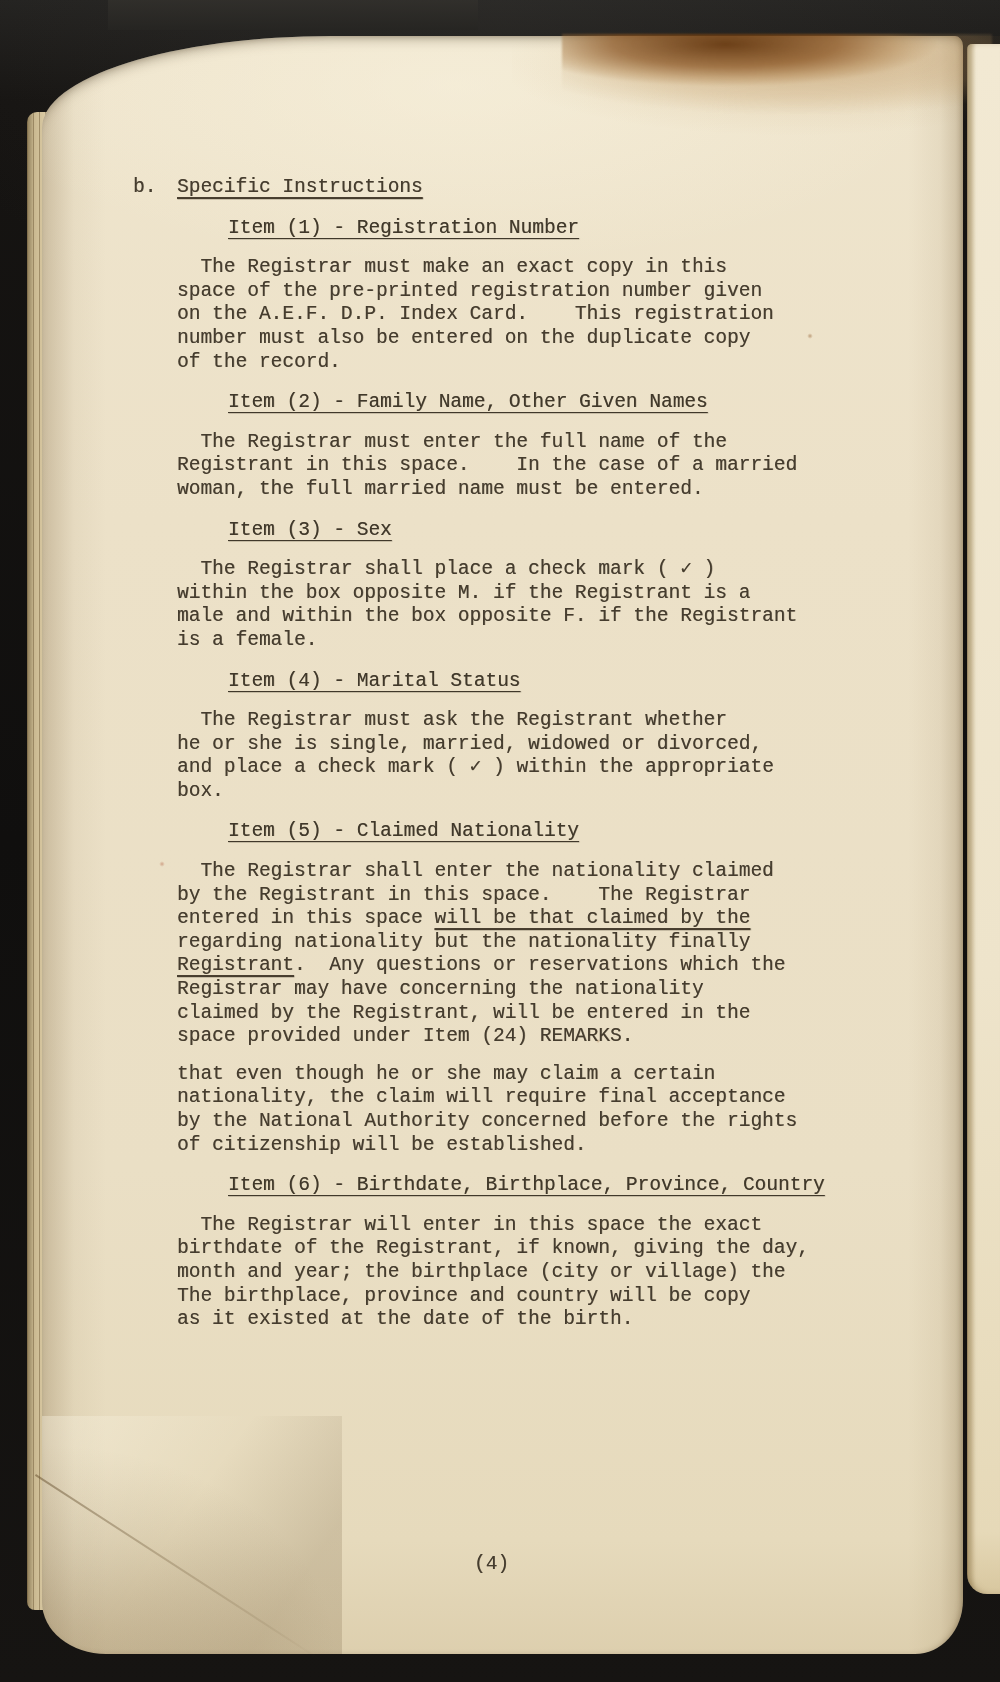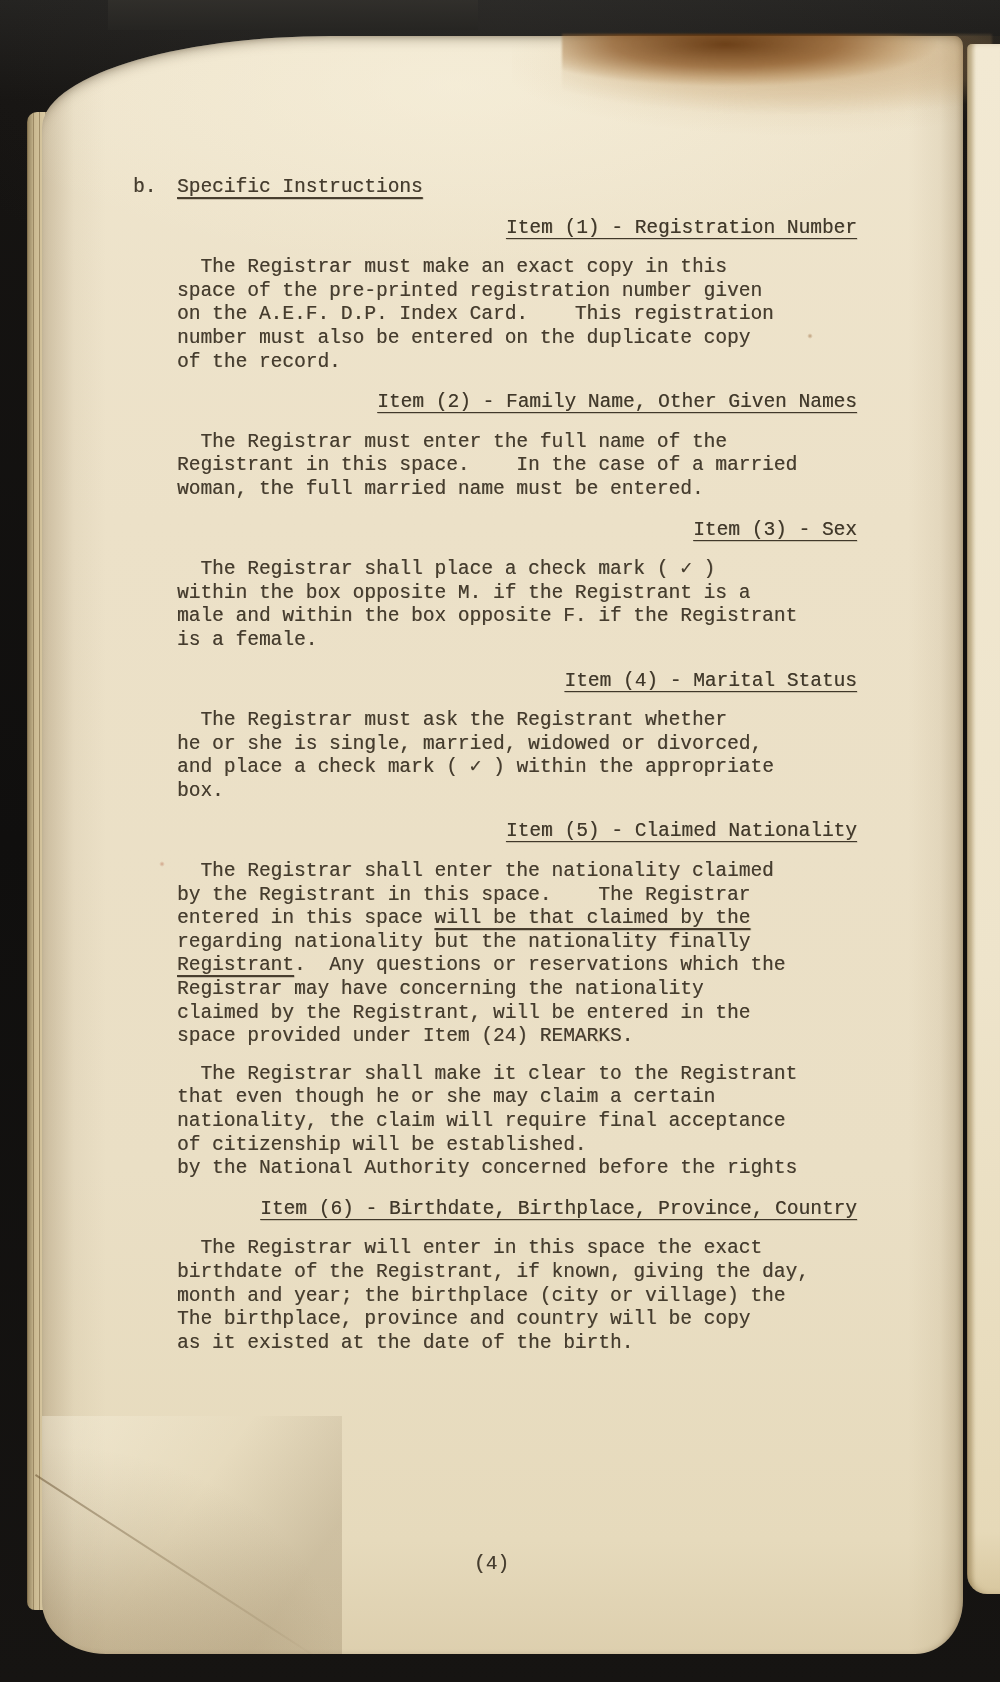--- a/index.html
+++ b/index.html
@@ -98,23 +98,22 @@
     text-shadow: 0.4px 0.4px 0.6px rgba(62,52,38,0.55);
   }
   .line { white-space: pre; }
   .section-row { display: flex; }
   .section-label { width: 44px; margin-left: -44px; white-space: pre; }
   .section-title, .item-heading, .line .u {
     text-decoration: underline;
     text-decoration-thickness: 2px;
     text-underline-offset: 4.5px;
     text-decoration-color: rgba(62,52,38,0.9);
-    text-align: right;
   }
-  .item-heading { margin: 17px 0 16px 25px; color: #40382a; text-decoration: underline; }
+  .item-heading { margin: 17px 0 16px 51px; color: #40382a; text-decoration: underline; }
   .paragraph { margin: 0 0 14px 0; }
   .page-number {
     position: absolute; left: 432px; top: 1517px;
     color: #453c2e; font-size: 19.5px;
     text-shadow: 0.4px 0.4px 0.6px rgba(62,52,38,0.55);
   }
 </style>
 </head>
 <body>
 
@@ -167,25 +166,24 @@
           <div class="line"><span>  The Registrar shall enter the nationality claimed</span></div>
           <div class="line"><span>by the Registrant in this space.    The Registrar</span></div>
           <div class="line"><span>entered in this space </span><span class="u">will be that claimed by the</span></div>
           <div class="line"><span>regarding nationality but the nationality finally</span></div>
           <div class="line"><span class="u">Registrant</span><span>.  Any questions or reservations which the</span></div>
           <div class="line"><span>Registrar may have concerning the nationality</span></div>
           <div class="line"><span>claimed by the Registrant, will be entered in the</span></div>
           <div class="line"><span>space provided under Item (24) REMARKS.</span></div>
         </div>
         <div class="paragraph">
-          <div class="line"><span>  The Registrar shall make it clear to the Registrant</span></div>
           <div class="line"><span>that even though he or she may claim a certain</span></div>
           <div class="line"><span>nationality, the claim will require final acceptance</span></div>
+          <div class="line"><span>by the National Authority concerned before the rights</span></div>
           <div class="line"><span>of citizenship will be established.</span></div>
-          <div class="line"><span>by the National Authority concerned before the rights</span></div>
         </div>
         <div class="item-heading">Item (6) - Birthdate, Birthplace, Province, Country</div>
         <div class="paragraph">
           <div class="line"><span>  The Registrar will enter in this space the exact</span></div>
           <div class="line"><span>birthdate of the Registrant, if known, giving the day,</span></div>
           <div class="line"><span>month and year; the birthplace (city or village) the</span></div>
           <div class="line"><span>The birthplace, province and country will be copy</span></div>
           <div class="line"><span>as it existed at the date of the birth.</span></div>
         </div>
       </div>

